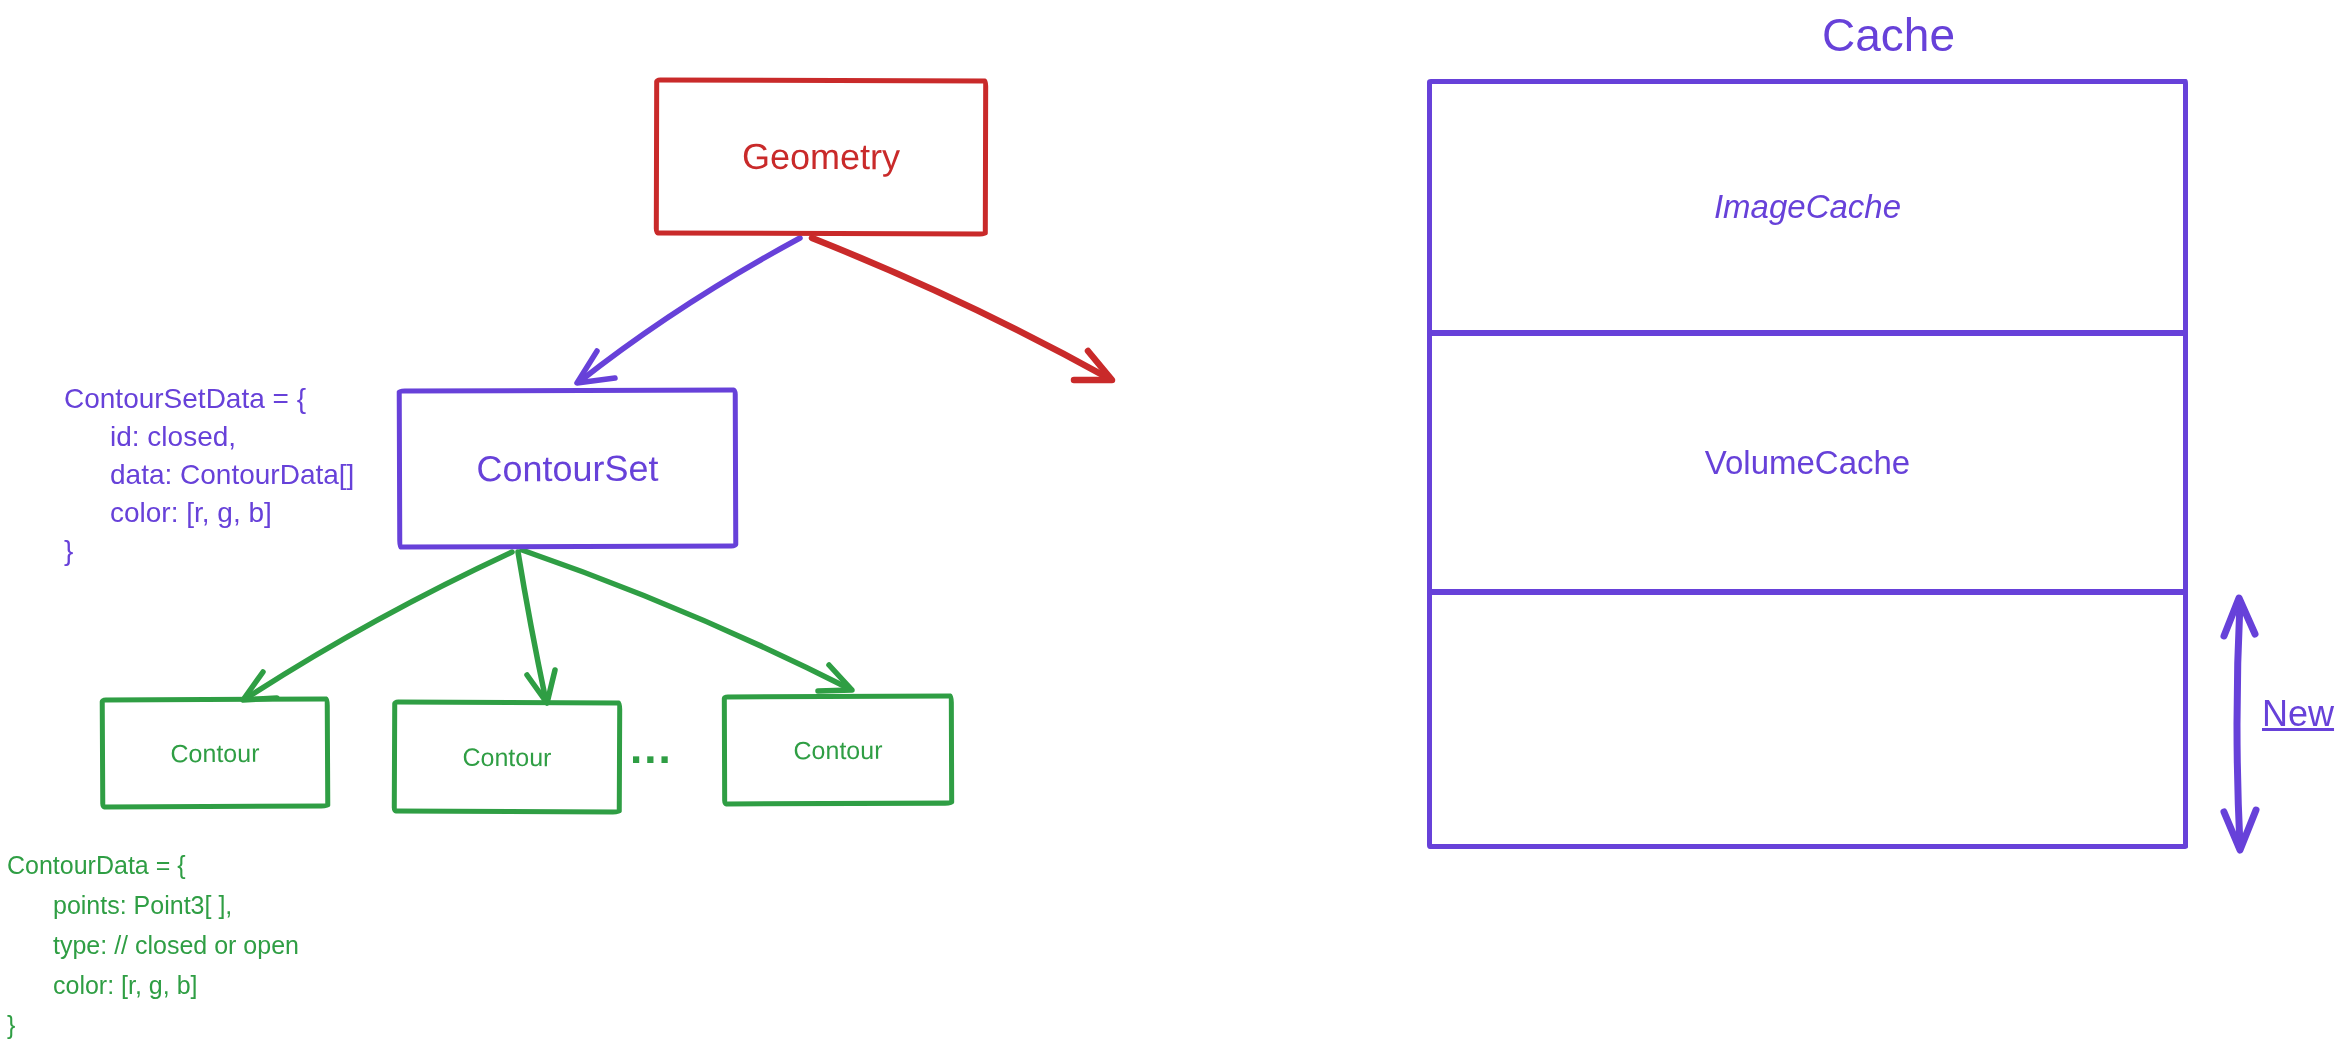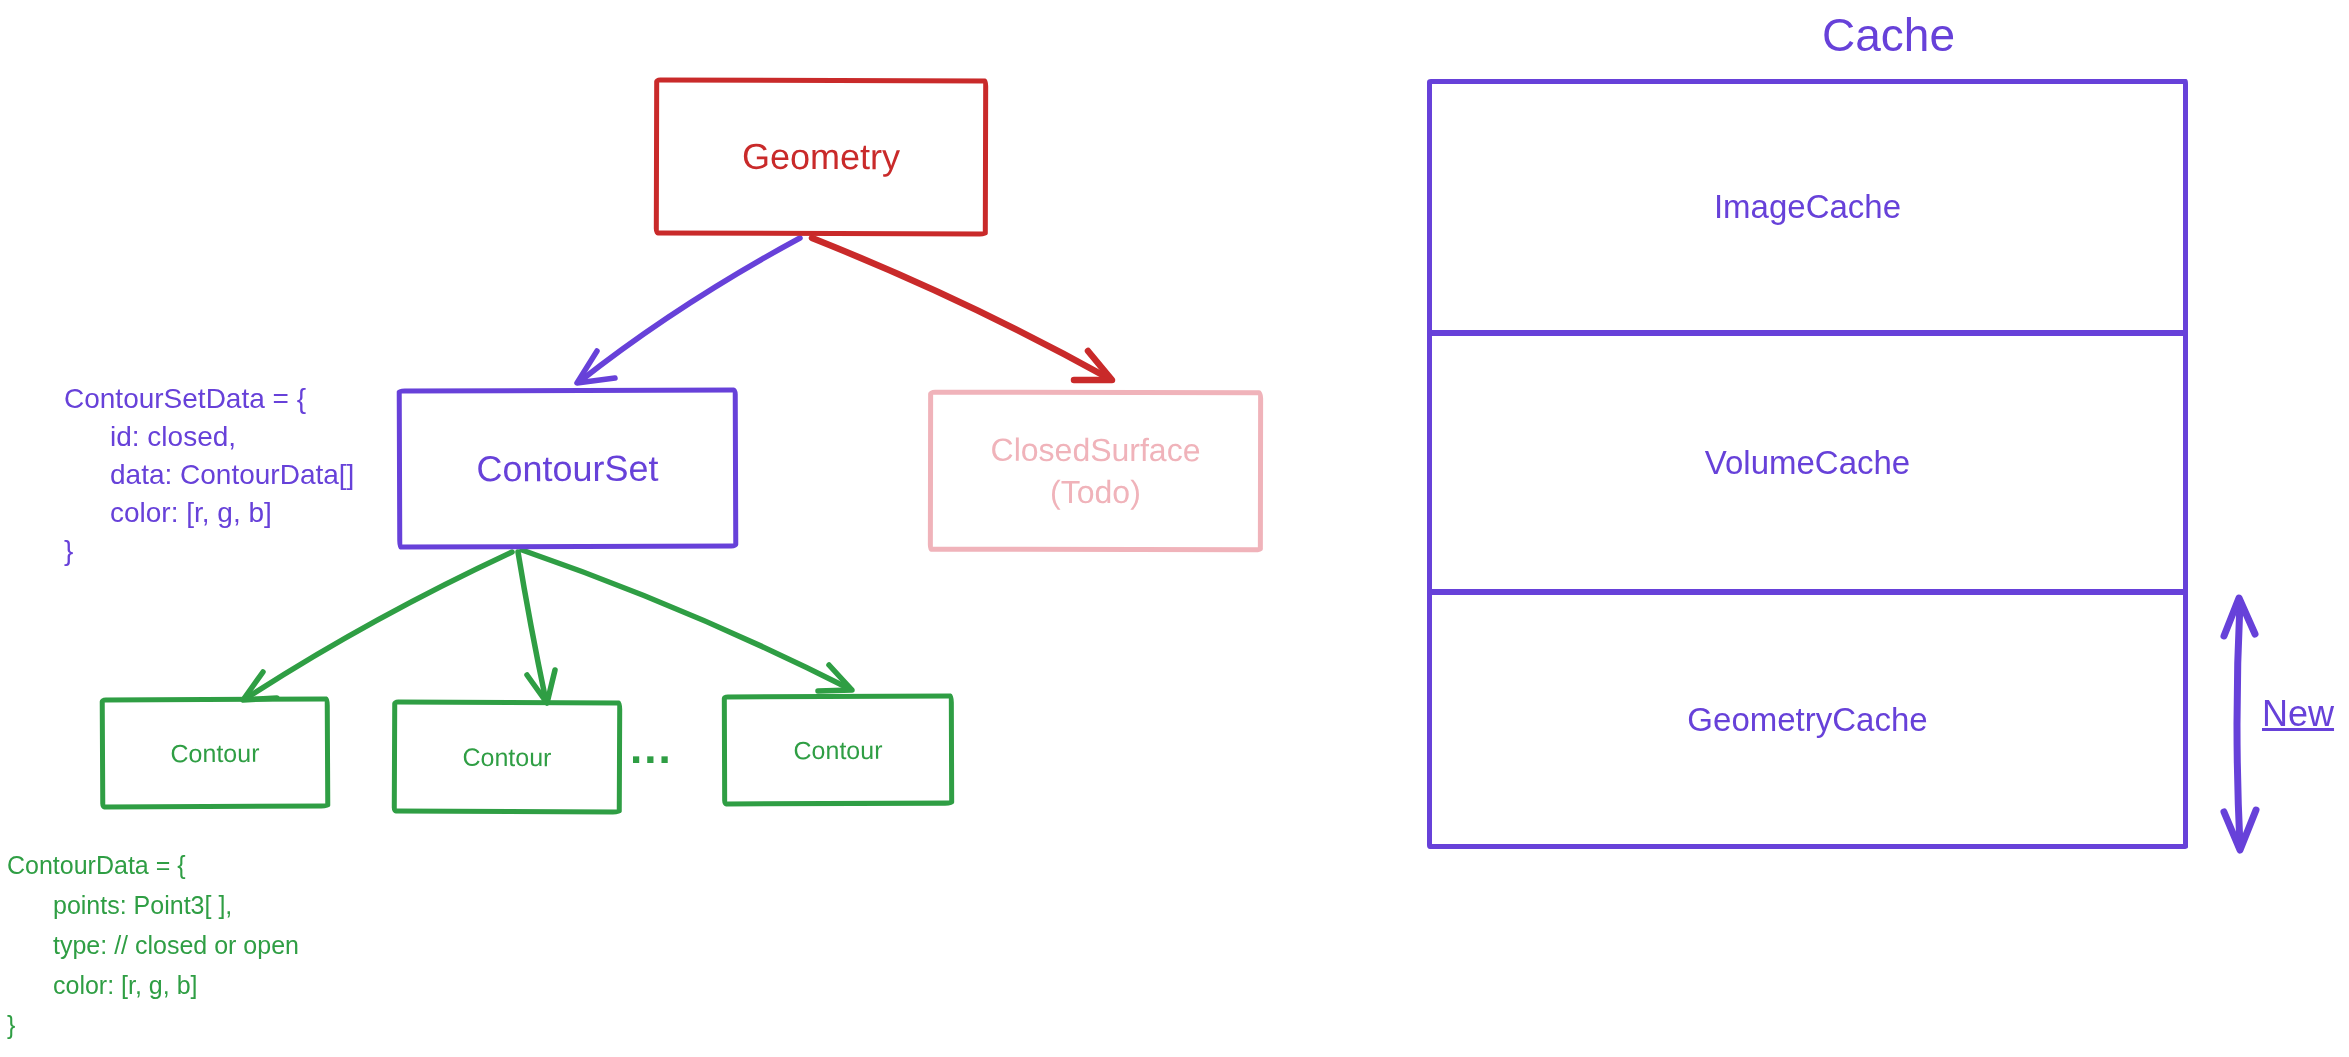--- a/index.html
+++ b/index.html
@@ -63,21 +63,21 @@
   .cache-box{
     position:absolute;left:1427px;top:79px;width:761px;height:770px;
     border:5px solid var(--violet);
     border-radius:4px 2px 5px 3px / 3px 5px 2px 4px;
     display:flex;flex-direction:column;
   }
   .cache-section{
     display:flex;align-items:center;justify-content:center;
     color:var(--violet);font-size:33px;
   }
-  .cache-section-1{height:252px;border-bottom:6px solid var(--violet);}
+  .cache-section-1{height:252px;border-bottom:6px solid var(--violet);font-style:italic;}
   .cache-section-2{height:259px;border-bottom:6px solid var(--violet);}
   .cache-section-3{flex:1;}
   .new-label{
     position:absolute;left:2262px;top:693px;
     color:var(--violet);font-size:36px;text-decoration:underline;
   }
 </style>
 </head>
 <body>
 
@@ -112,26 +112,20 @@
   </svg>
 
   <div class="sketch-box box-red label-lg" style="left:654px;top:78px;width:334px;height:158px;">
     <span>Geometry</span>
   </div>
 
   <div class="sketch-box box-violet label-lg" style="left:397px;top:388px;width:341px;height:161px;">
     <span>ContourSet</span>
   </div>
 
-  <div class="sketch-box box-pink label-md" style="left:928px;top:390px;width:335px;height:162px;">
-    <span>
-      <span style="display:block">ClosedSurface</span>
-      <span style="display:block">(Todo)</span>
-    </span>
-  </div>
 
   <div class="sketch-box box-green label-sm" style="left:100px;top:697px;width:230px;height:112px;transform:rotate(-0.3deg);">
     <span>Contour</span>
   </div>
   <div class="sketch-box box-green label-sm" style="left:392px;top:700px;width:230px;height:114px;transform:rotate(0.25deg);">
     <span>Contour</span>
   </div>
   <div class="sketch-box box-green label-sm" style="left:722px;top:694px;width:232px;height:112px;transform:rotate(-0.2deg);">
     <span>Contour</span>
   </div>
@@ -156,20 +150,17 @@
 
   <div class="cache-title">Cache</div>
 
   <div class="cache-box">
     <div class="cache-section cache-section-1">
       <span>ImageCache</span>
     </div>
     <div class="cache-section cache-section-2">
       <span>VolumeCache</span>
     </div>
-    <div class="cache-section cache-section-3">
-      <span>GeometryCache</span>
-    </div>
   </div>
 
   <div class="new-label">New</div>
 
 </div>
 
 </body></html>

